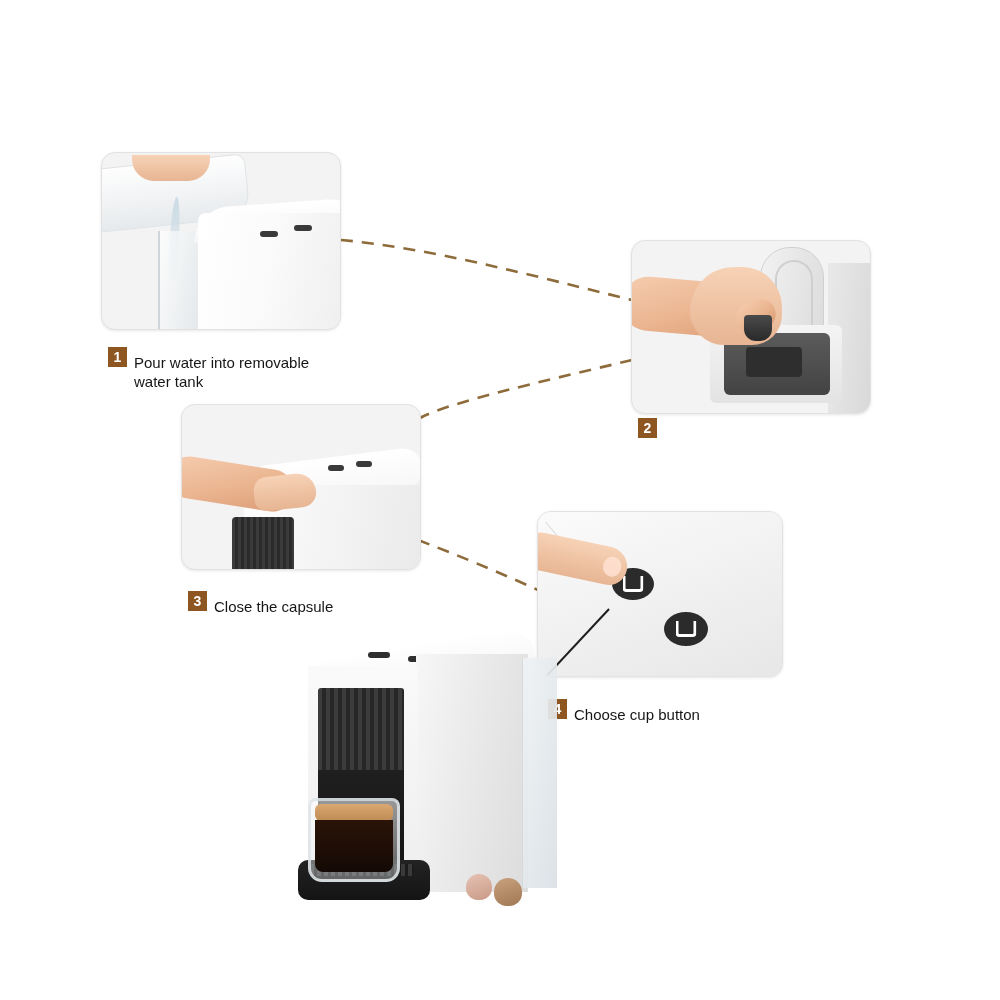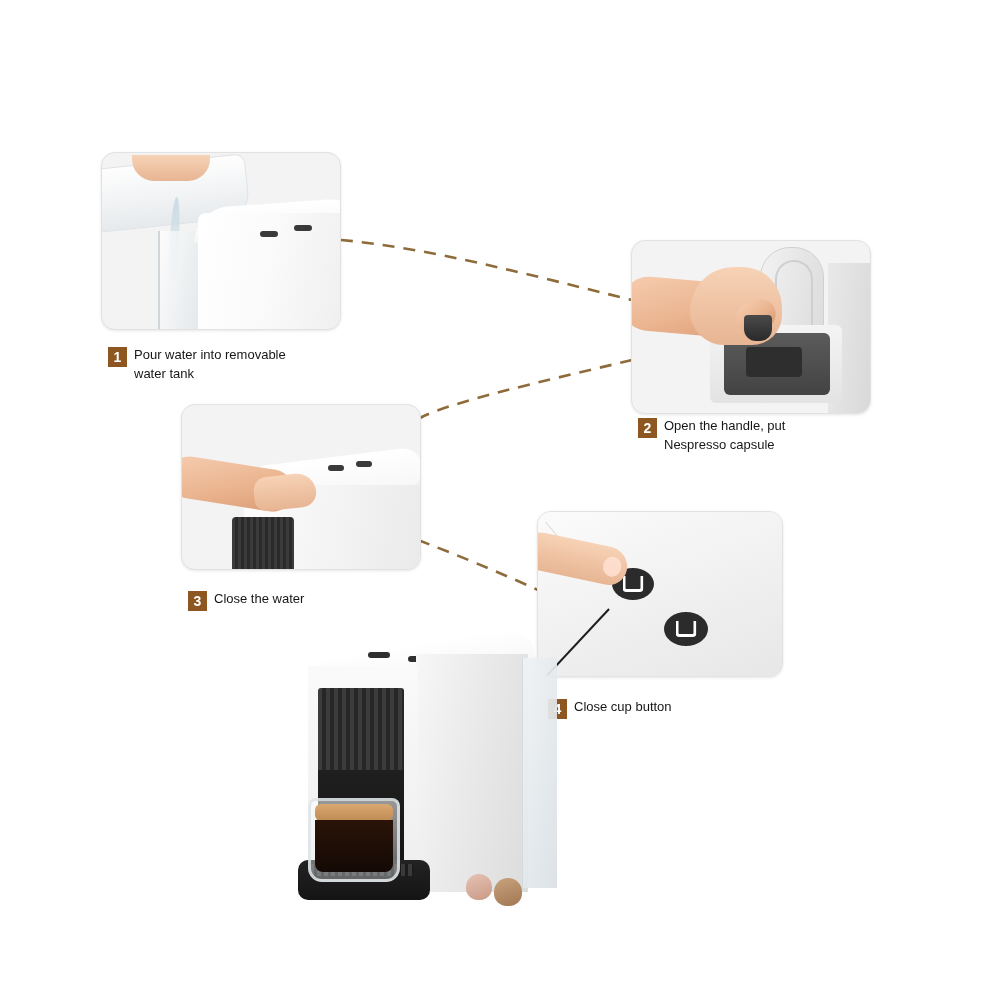--- a/index.html
+++ b/index.html
@@ -31,23 +31,24 @@
   }
 
   
   .caption{position:absolute;display:flex;align-items:flex-start;gap:7px;}
   .badge{
     width:19px;height:20px;background:#8e5620;color:#fff;
     font-size:14px;font-weight:700;line-height:20px;text-align:center;
     flex:0 0 auto;margin-top:2px;
   }
   .captxt{
-    color:#161616;font-size:13px;line-height:19px;
+    color:#161616;font-size:15px;line-height:19px;
     font-family:"Liberation Sans","DejaVu Sans",sans-serif;
     white-space:pre-line;
+    margin-top:8px;
   }
 
   
   .links{position:absolute;left:0;top:0;width:1000px;height:1000px;pointer-events:none;}
 
   
   .ph{position:absolute;}
 
   
   .body-white{background:linear-gradient(100deg,#ffffff 0%,#fbfbfb 40%,#ededed 100%);}
@@ -189,55 +190,53 @@
     <div class="ph cavity">
         <b></b>
       </div>
     <div class="ph arm skin"></div>
     <div class="ph palm skin2"></div>
     <div class="ph thumb skin"></div>
     <div class="ph caps"></div>
   </div>
   <div class="caption" style="left:638px;top:416px;">
     <span class="badge">2</span>
-    <span class="captxt">Open the handle, put
-Nespresso capsule</span>
   </div>
 
   <div class="panel" id="p3" style="left:181px;top:404px;width:238px;height:164px;">
     <div class="ph mtop top-white"></div>
     <div class="ph mbody"></div>
     <div class="ph grill"></div>
     <div class="ph arm skin"></div>
     <div class="ph hand skin2"></div>
     <div class="ph mbtn-sm" style="left:146px;top:60px;width:16px;height:6px;"></div>
     <div class="ph mbtn-sm" style="left:174px;top:56px;width:16px;height:6px;"></div>
   </div>
   <div class="caption" style="left:188px;top:589px;">
     <span class="badge">3</span>
-    <span class="captxt">Close the water</span>
+    <span class="captxt">Close the capsule</span>
   </div>
 
   <div class="panel" id="p4" style="left:537px;top:511px;width:244px;height:164px;">
     <div class="ph face"></div>
     <div class="edge"></div>
     <div class="ph mbtn btnA">
       <span class="cupicon"></span>
     </div>
     <div class="ph mbtn btnB">
       <span class="cupicon"></span>
     </div>
     <div class="ph finger skin2">
       <span class="nail"></span>
     </div>
     <div class="diag"></div>
   </div>
   <div class="caption" style="left:548px;top:697px;">
     <span class="badge">4</span>
-    <span class="captxt">Close cup button</span>
+    <span class="captxt">Choose cup button</span>
   </div>
 
   <div id="hero">
     <div class="ph top"></div>
     <div class="ph btn1"></div>
     <div class="ph btn2"></div>
     <div class="ph sidepanel"></div>
     <div class="ph tank"></div>
     <div class="ph front"></div>
     <div class="ph grill"></div>

